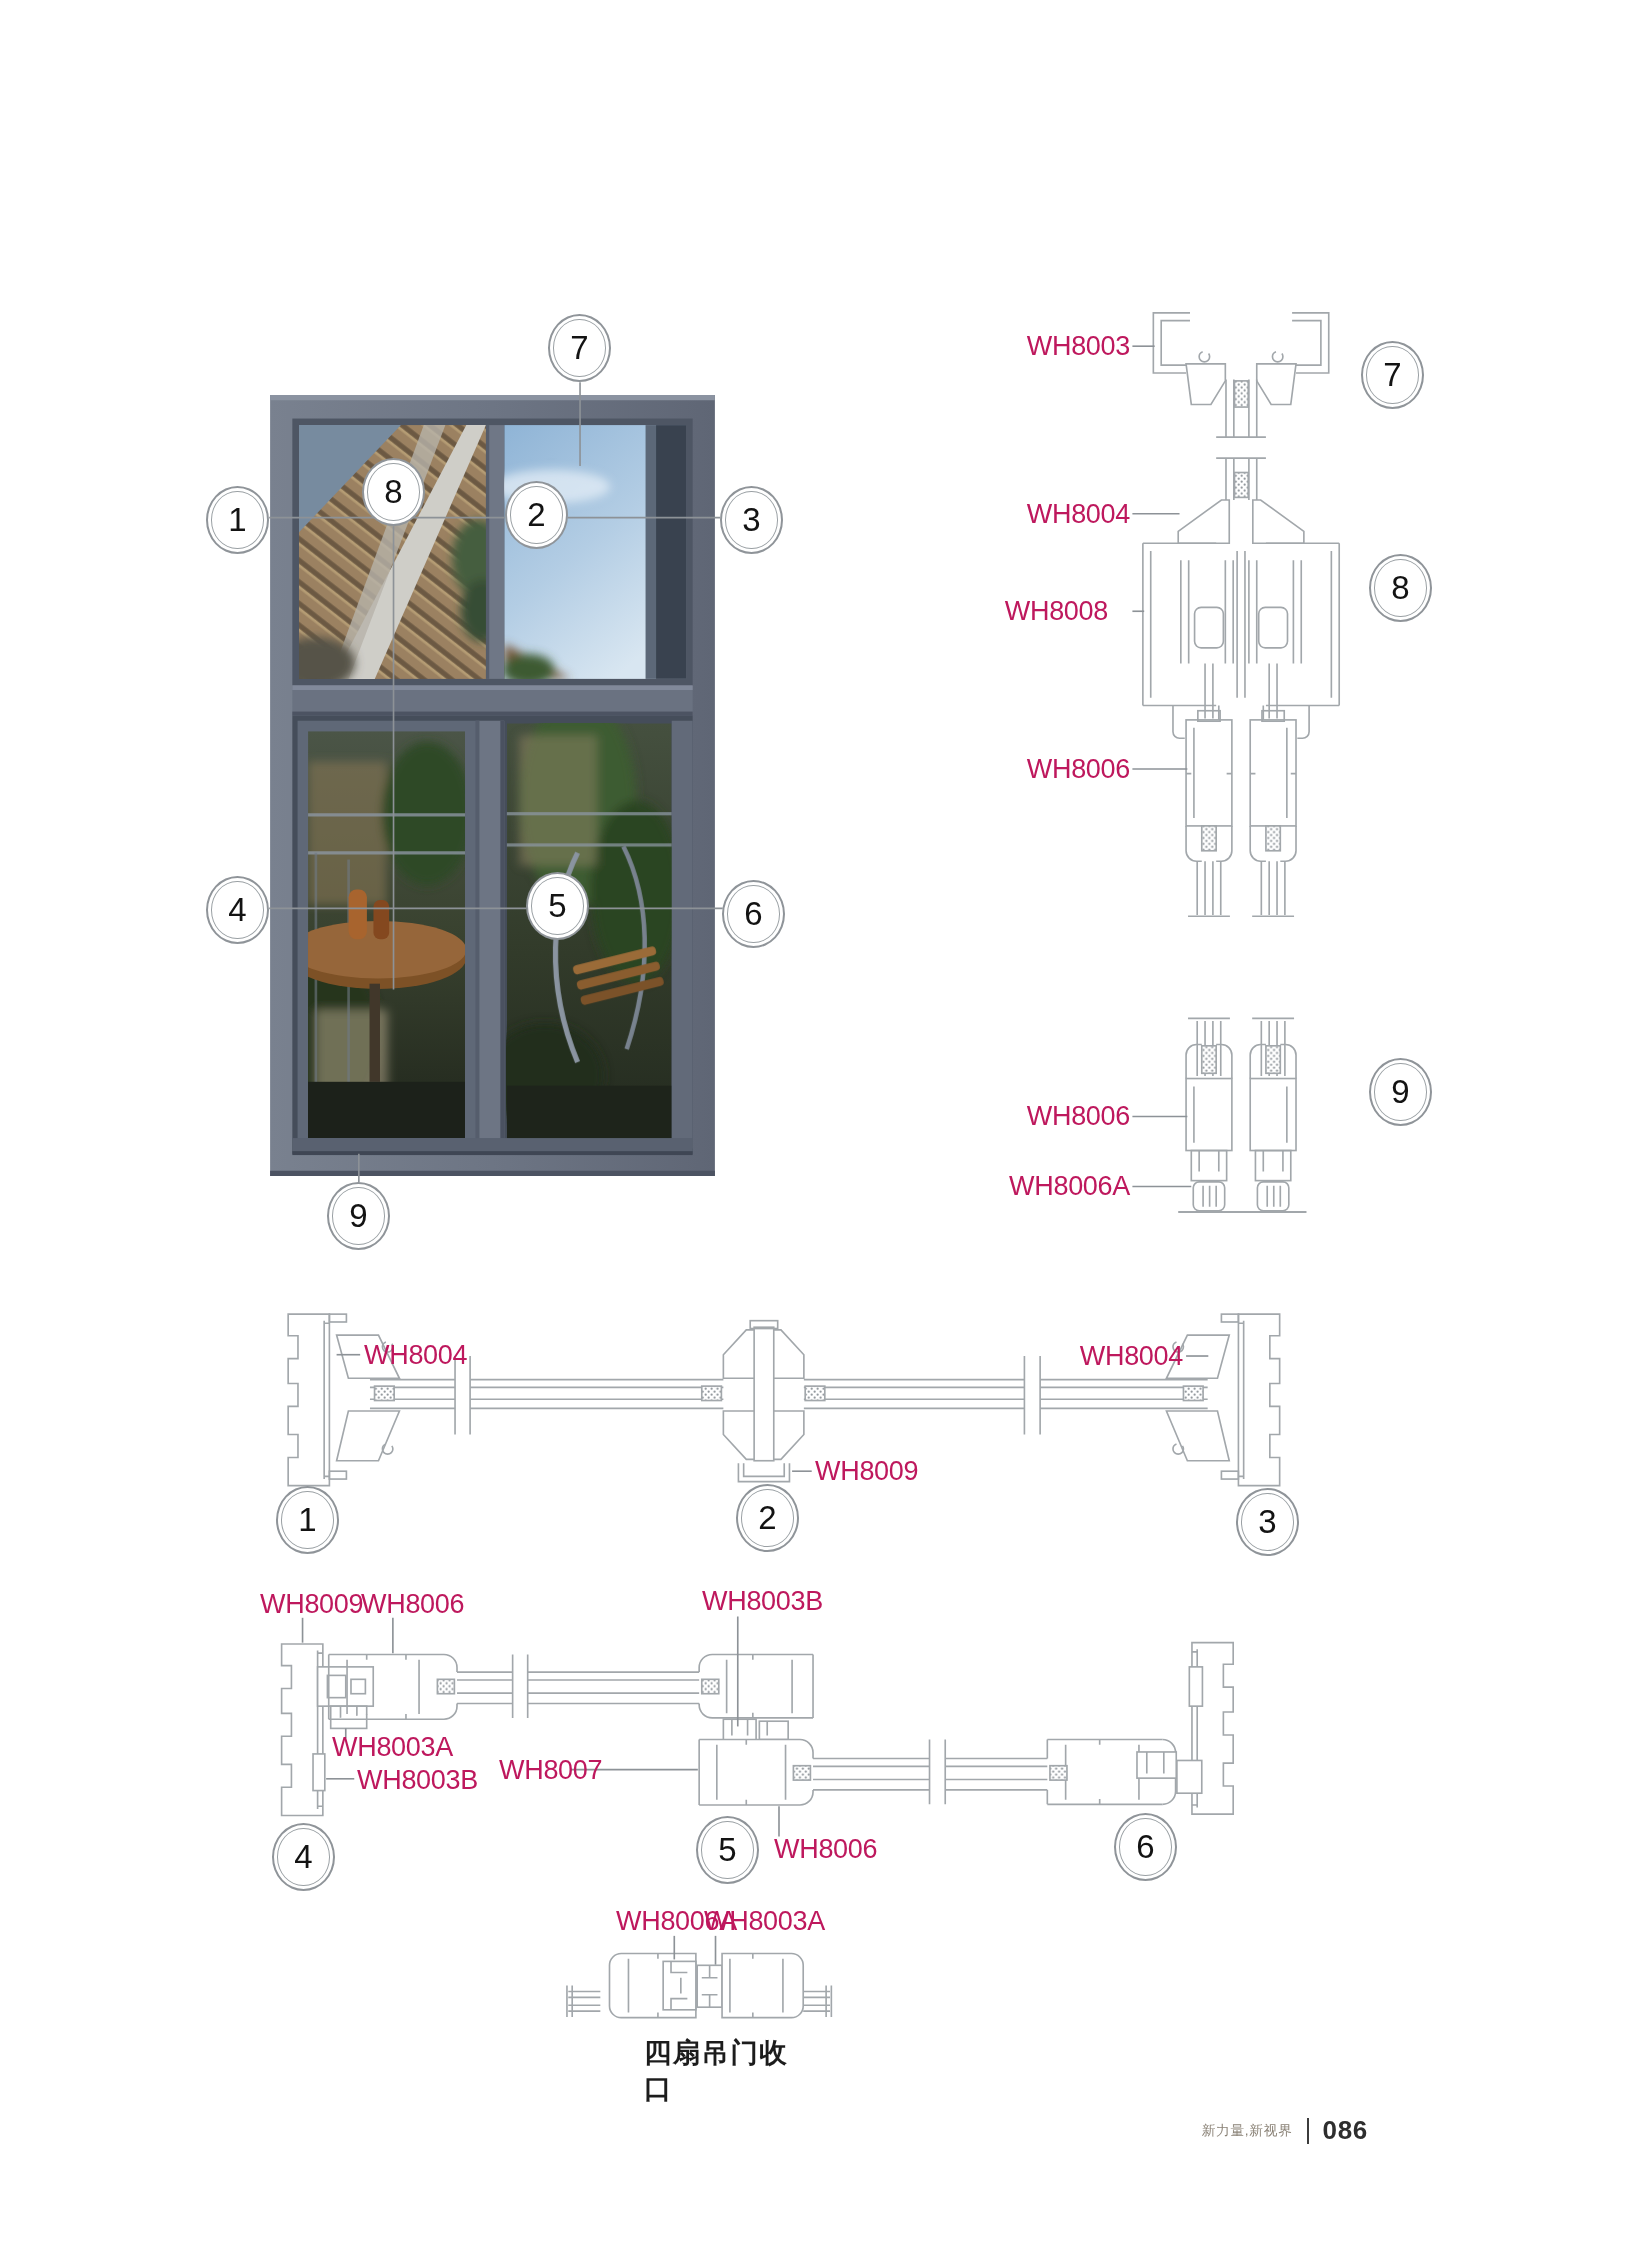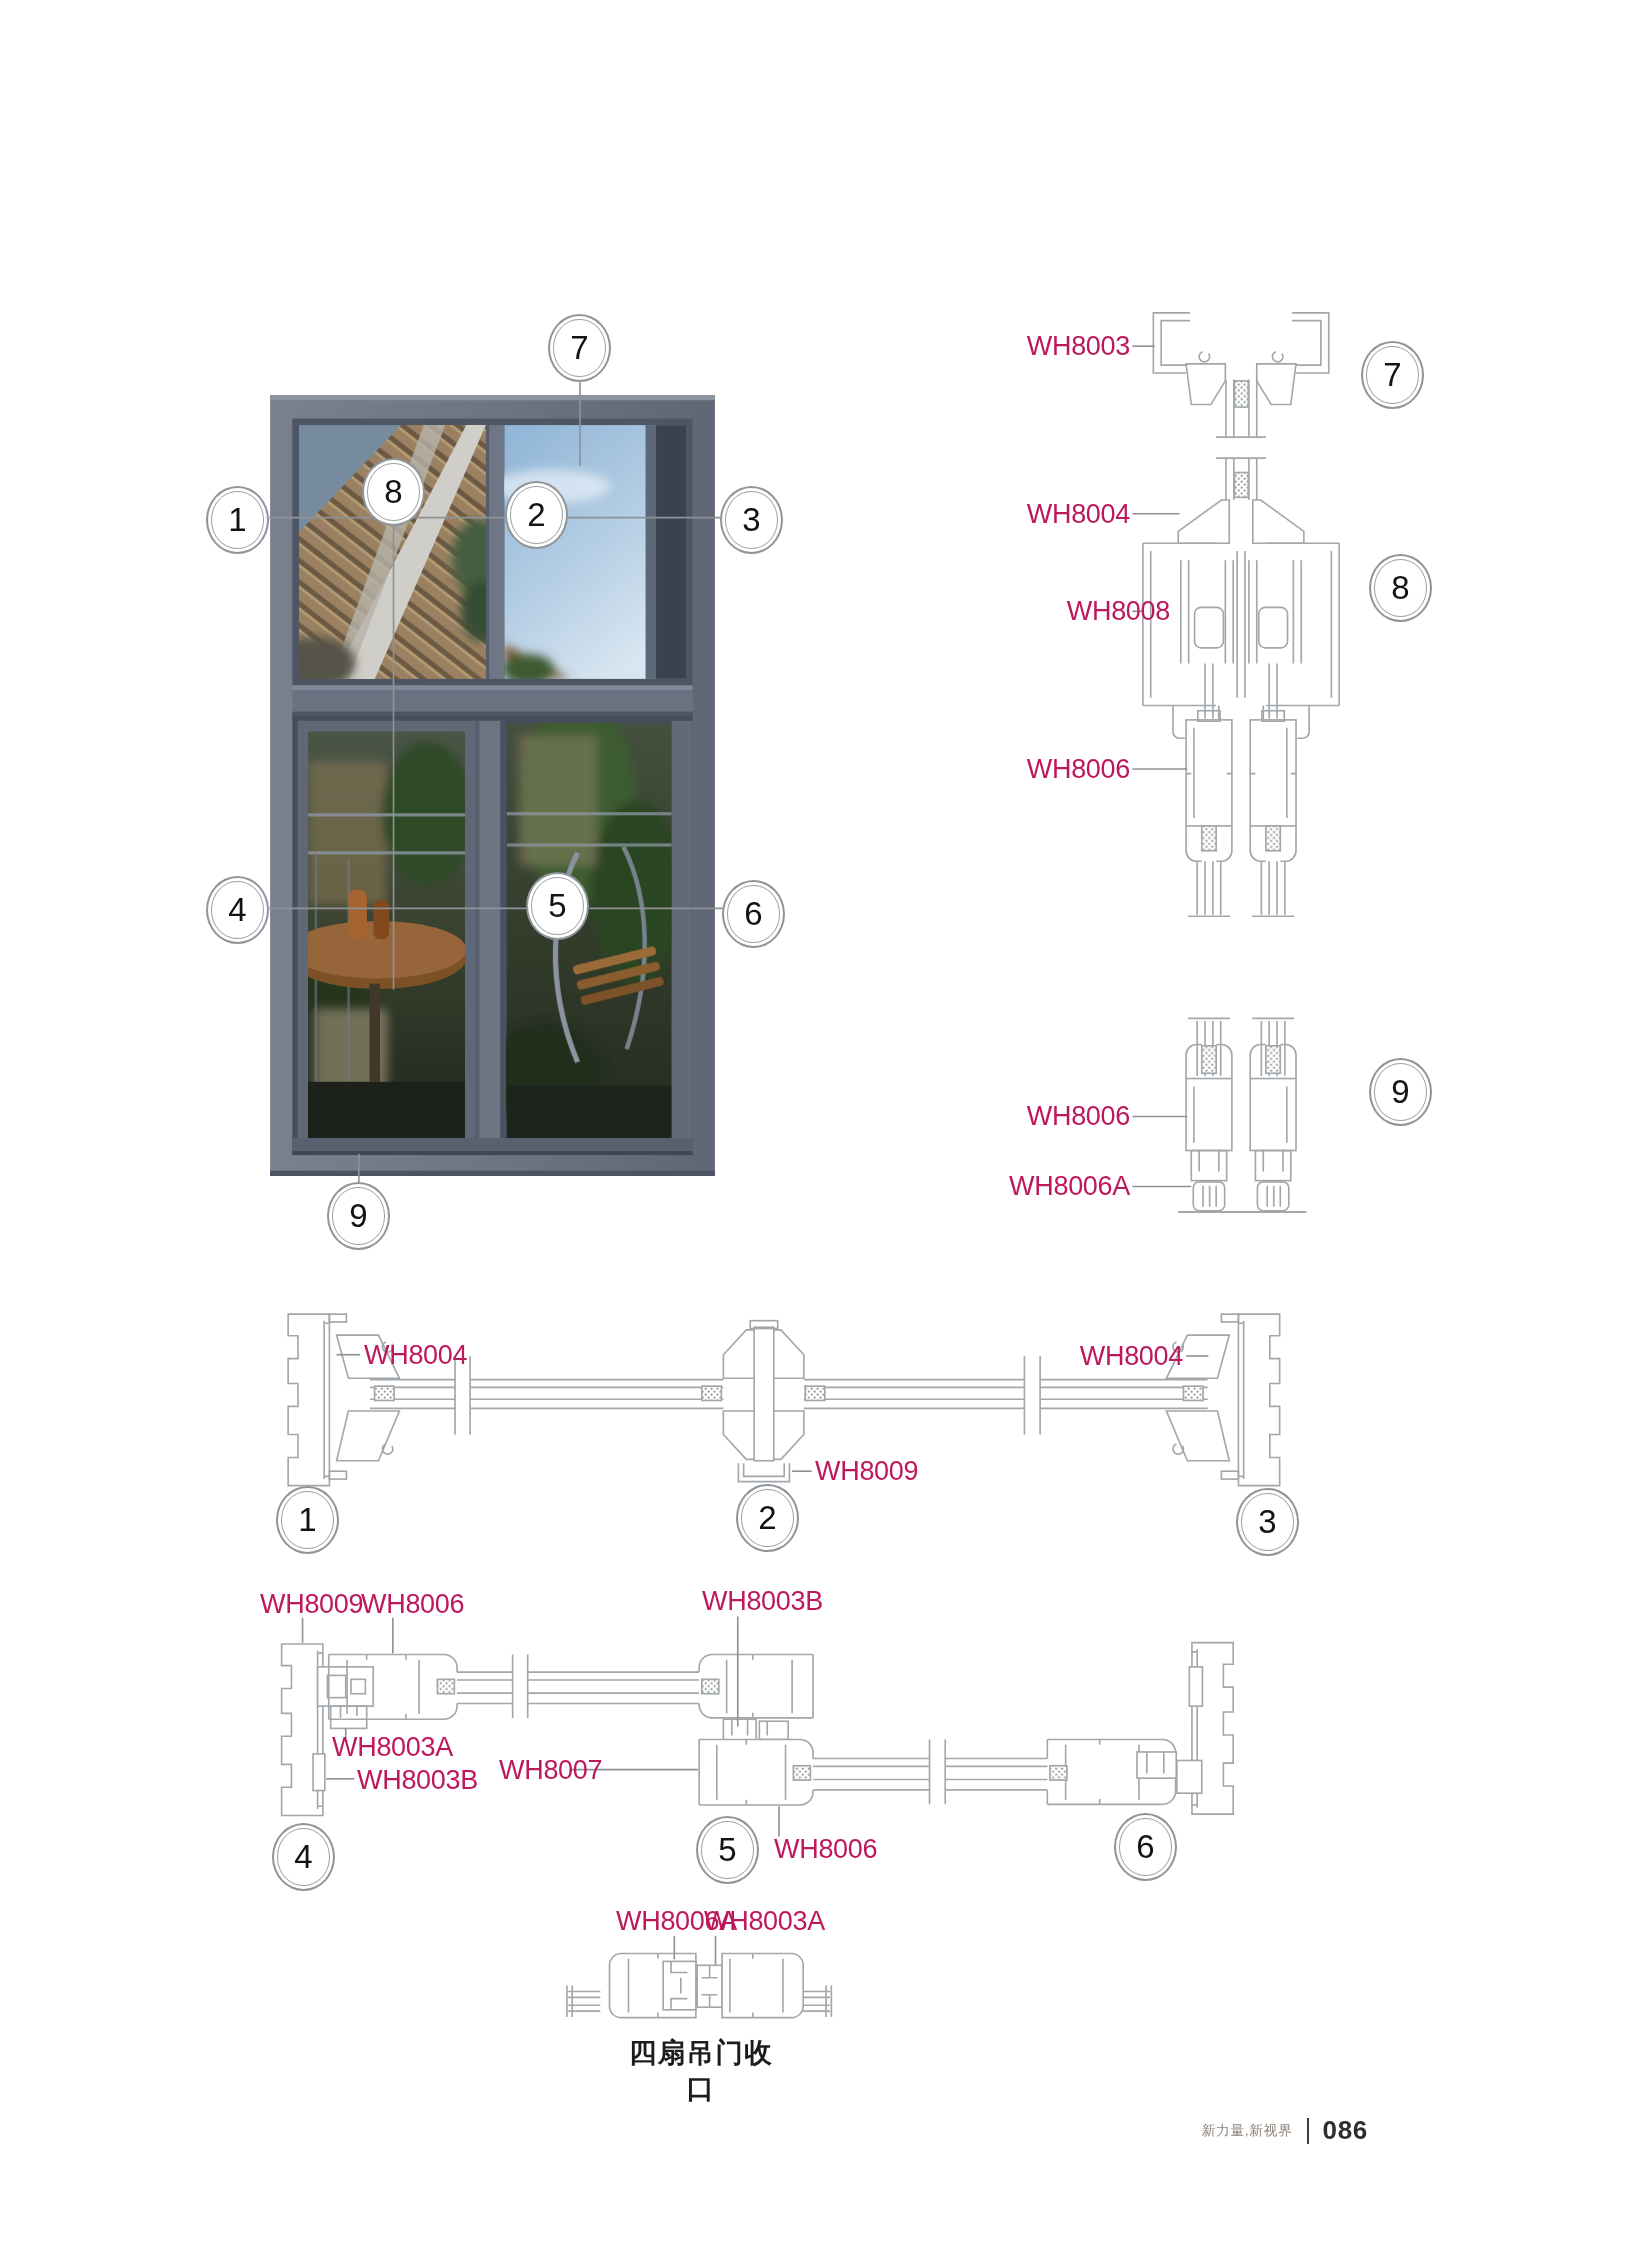--- a/index.html
+++ b/index.html
@@ -352,21 +352,21 @@
       <path d="M872,2704 H1066"></path>
       <path d="M1127,2470 V2638"></path>
       <path d="M1190,2806 V2760"></path>
       <path d="M1030,2958 V2994"></path>
       <path d="M1093,2958 V3002"></path>
     </g>
   </svg>
 
   <div class="plabel r" style="left:962px;top:329px;width:168px">WH8003</div>
   <div class="plabel r" style="left:962px;top:497px;width:168px">WH8004</div>
-  <div class="plabel r" style="left:1002px;top:594px;width:168px">WH8008</div>
+  <div class="plabel r" style="left:940px;top:594px;width:168px">WH8008</div>
   <div class="plabel r" style="left:962px;top:752px;width:168px">WH8006</div>
   <div class="plabel r" style="left:962px;top:1099px;width:168px">WH8006</div>
   <div class="plabel r" style="left:962px;top:1169px;width:168px">WH8006A</div>
 
   <div class="plabel" style="left:364px;top:1338px">WH8004</div>
   <div class="plabel" style="left:815px;top:1454px">WH8009</div>
   <div class="plabel r" style="left:1021px;top:1339px;width:162px">WH8004</div>
 
   <div class="plabel" style="left:260px;top:1587px">WH8009</div>
   <div class="plabel" style="left:361px;top:1587px">WH8006</div>
@@ -428,21 +428,21 @@
   <div class="callout" style="left:272px;top:1823px">
       <span>4</span>
     </div>
   <div class="callout" style="left:696px;top:1816px">
       <span>5</span>
     </div>
   <div class="callout" style="left:1114px;top:1813px">
       <span>6</span>
     </div>
 
-  <div class="caption" style="left:616px;top:2035px;width:170px;text-align:center">四扇吊门收口</div>
+  <div class="caption" style="left:644px;top:2035px;width:170px;text-align:left">四扇吊门收口</div>
 
   <div class="footer" style="left:1178px;top:2115px;width:190px">
     <span class="brand">新力量,新视界</span>
     <span class="bar"></span>
     <span class="num">086</span>
   </div>
 
 </div>
 
 

